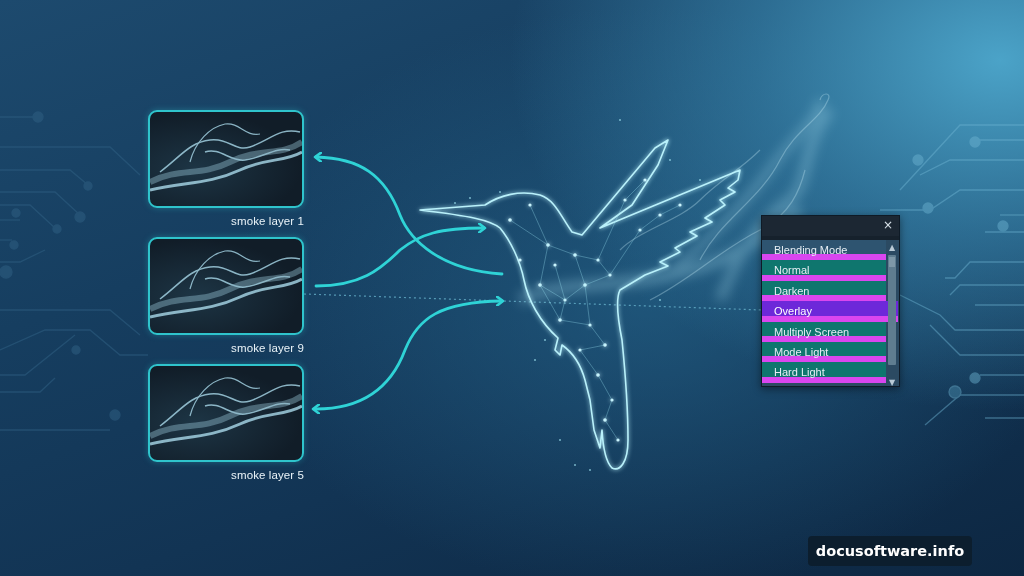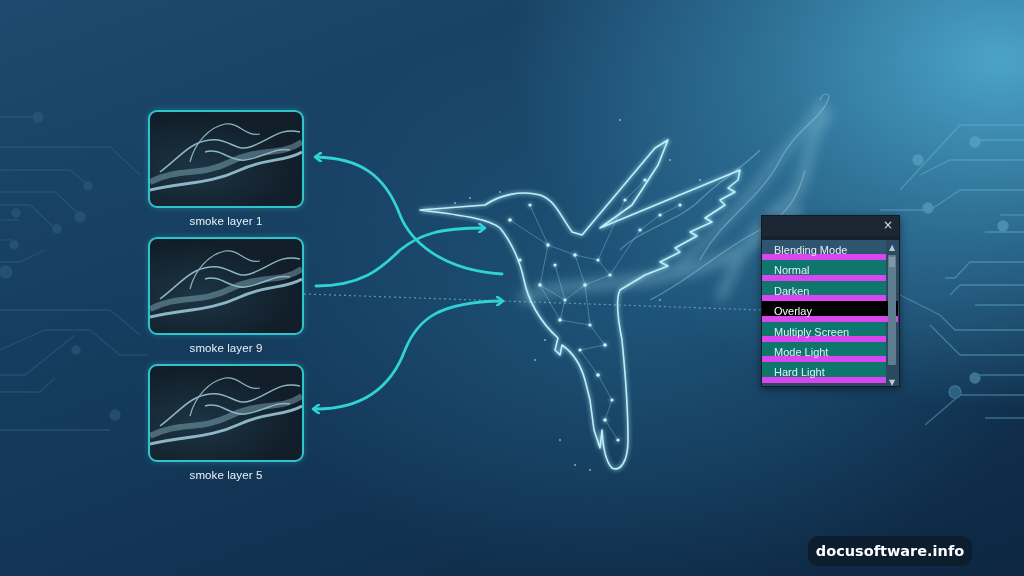--- a/index.html
+++ b/index.html
@@ -15,53 +15,53 @@
 
   .layer-card { position:absolute; left:148px; width:156px; }
   .layer-thumb {
     width:152px; height:94px; border:2px solid #2fc4cc; border-radius:9px;
     background: radial-gradient(ellipse at 30% 60%, #1d3545 0%, #111d28 70%);
     overflow:hidden; position:relative;
     box-shadow: 0 0 6px rgba(47,196,204,0.35);
   }
   .layer-thumb svg { position:absolute; left:0; top:0; }
   .layer-label {
-    text-align:center; color:#eaf3f8; font-size:11.5px; margin-top:7px; letter-spacing:0.1px;
+    text-align:right; color:#eaf3f8; font-size:11.5px; margin-top:7px; letter-spacing:0.1px;
   }
 
   .blend-panel {
     position:absolute; left:761px; top:215px; width:137px; height:170px;
     background:#2b4a62; border:1px solid #0e1a26; box-shadow:0 2px 8px rgba(0,0,0,0.45);
   }
   .panel-titlebar { height:20px; background:#1c2733; position:relative; }
   .panel-close {
     position:absolute; right:6px; top:2px; color:#d9e3ea; font-size:12px; cursor:pointer;
     font-family:"DejaVu Sans", sans-serif;
   }
   .panel-gap { height:4px; background:#16212c; }
   .panel-list { position:relative; }
   .panel-row {
     height:20.4px; line-height:20px; padding-left:12px; color:#e6eef4; font-size:11px;
     border-bottom:6px solid #d946ef; box-sizing:border-box; width:124px; white-space:nowrap;
   }
   .panel-row.header { background:#2e5470; }
   .panel-row.item { background:#0f766e; }
-  .panel-row.selected { background:#000000; color:#ffffff; width:136px; }
+  .panel-row.selected { background:#6d28d9; color:#ffffff; width:136px; }
   .scrollbar {
     position:absolute; right:2px; top:0; width:10px; height:145px;
   }
   .scroll-up, .scroll-down { position:absolute; left:0; width:10px; text-align:center; color:#b9cad6; font-size:8px; font-family:"DejaVu Sans", sans-serif; }
   .scroll-up { top:3px; }
   .scroll-down { bottom:-2px; }
   .scroll-track { position:absolute; left:1px; top:15px; width:8px; height:110px; background:#5f7d90; border-radius:1px; }
   .scroll-thumb { position:absolute; left:1px; top:2px; width:6px; height:10px; background:#7e98a8; }
 
   .watermark {
     position:absolute; left:808px; top:536px; width:164px; height:30px;
-    background:#0c1e2e; border-radius:10px; color:#ffffff;
+    background:#0c1e2e; border-radius:4px; color:#ffffff;
     font-family:"DejaVu Sans", sans-serif; font-weight:bold; font-size:14.5px;
     line-height:30px; text-align:center;
   }
 </style>
 </head>
 <body>
 
 <svg class="bg-svg" viewBox="0 0 1024 576" xmlns="http://www.w3.org/2000/svg">
   <defs>
     <filter id="glow" x="-50%" y="-50%" width="200%" height="200%">

